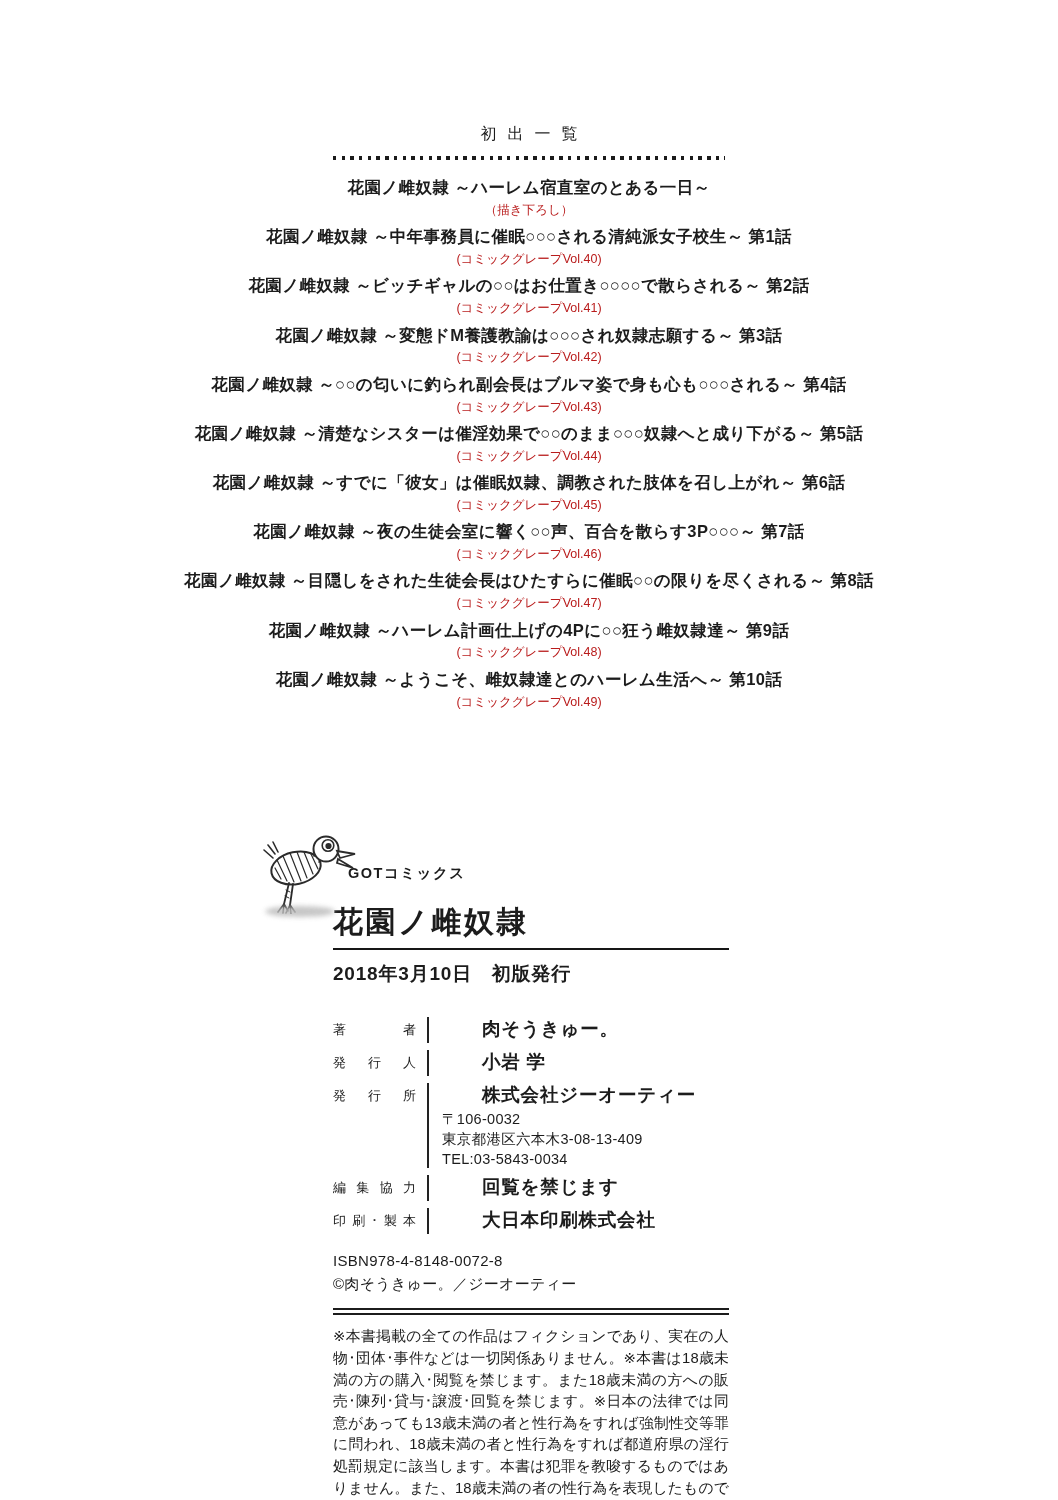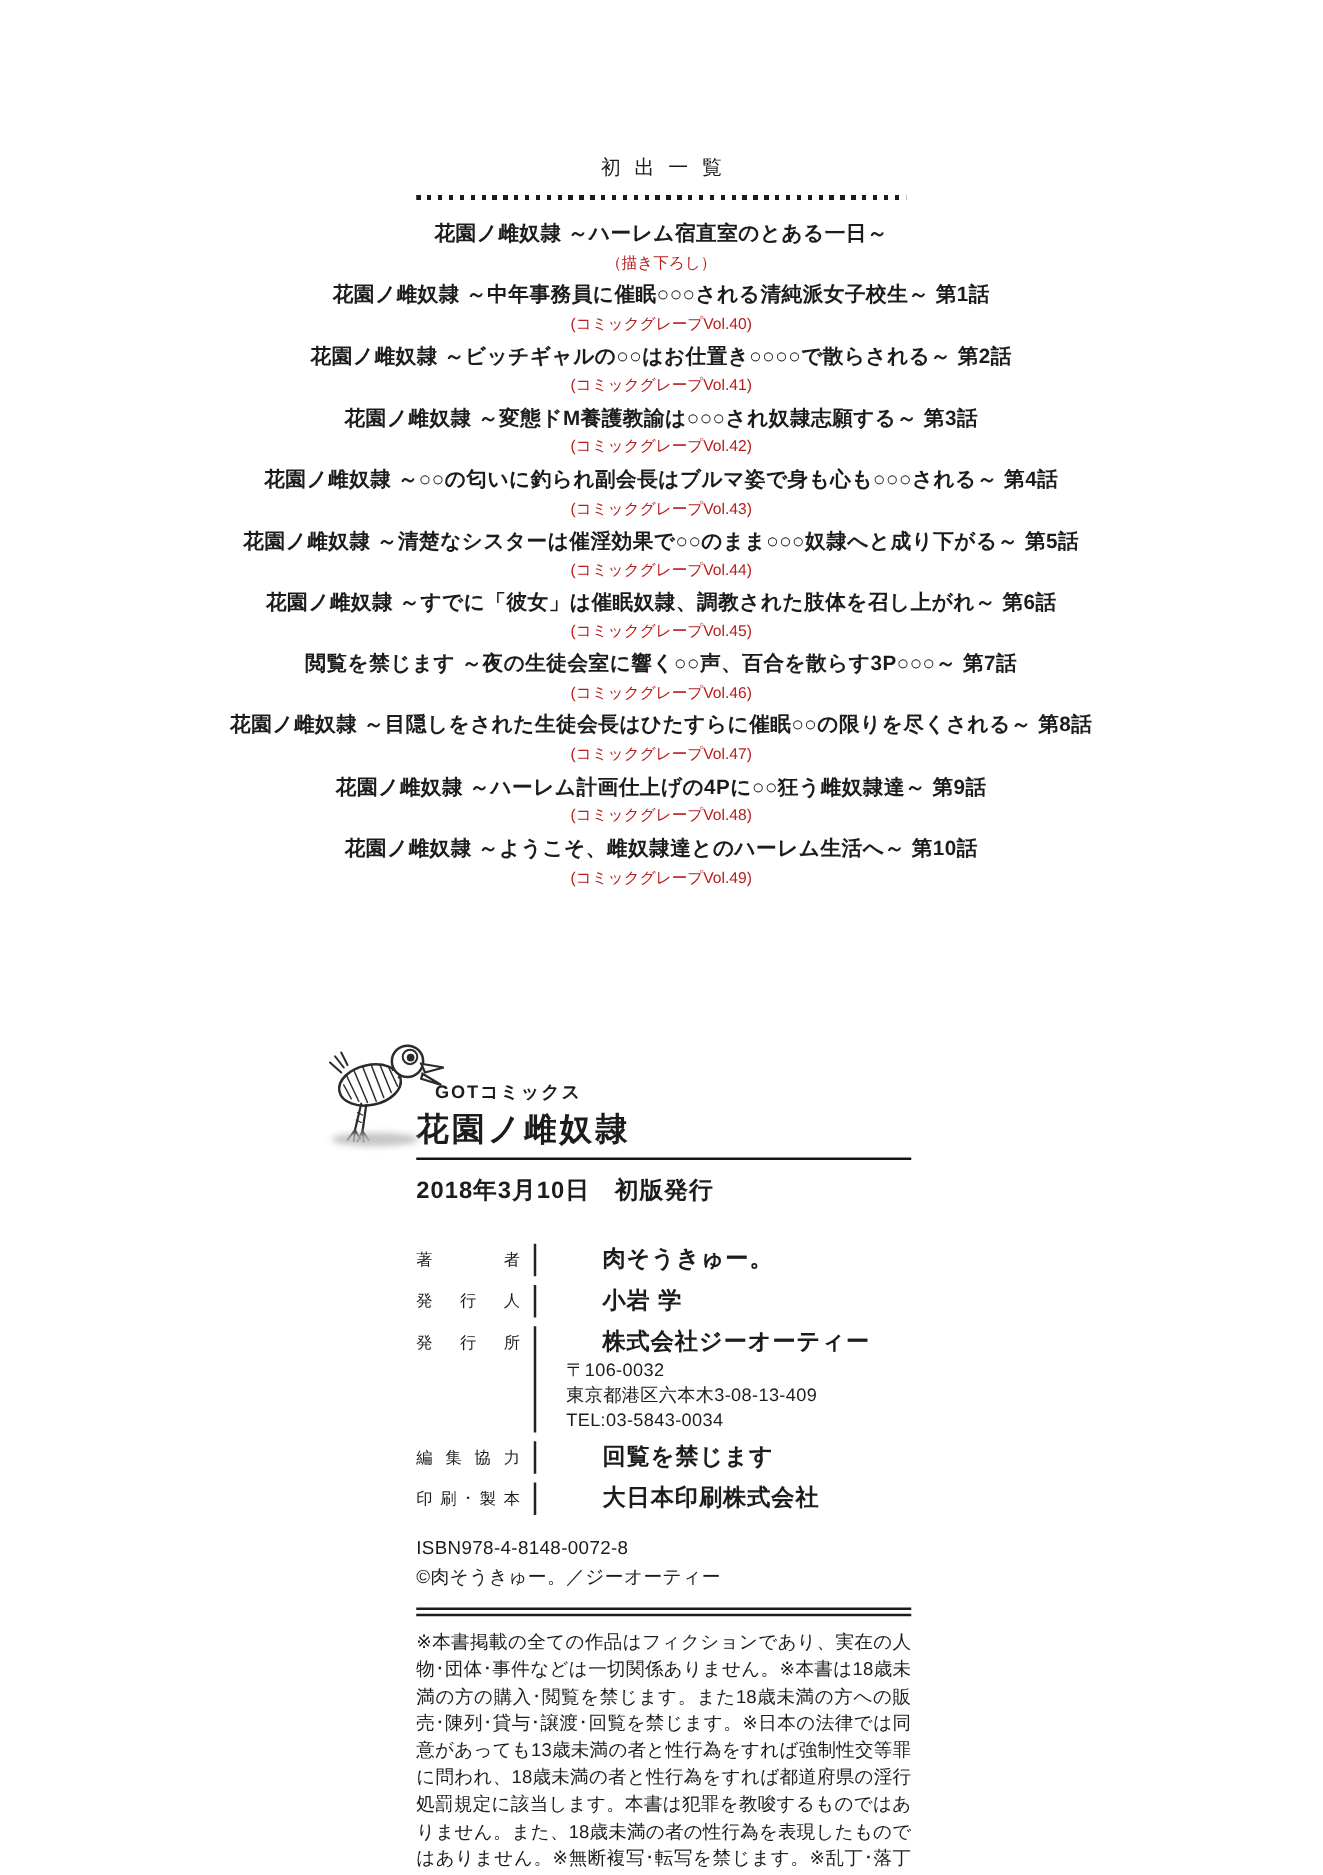--- a/index.html
+++ b/index.html
@@ -15,30 +15,30 @@
     background:repeating-linear-gradient(90deg,#1b1b1b 0 3.4px,transparent 3.4px 8.7px);}
   .entry{margin-bottom:7px;}
   .entry-title{font-size:16.5px;font-weight:bold;letter-spacing:.4px;line-height:1.45;}
   .entry-source{font-size:12.5px;margin-top:2px;line-height:1.3;color:#b91c1c;}
   
   .colophon{position:absolute;left:333px;top:864px;width:396px;}
   .bird-logo{position:absolute;left:-74px;top:-34px;width:100px;height:84px;}
   .bird-shadow{position:absolute;left:-68px;top:42px;width:70px;height:11px;background:#bdbdbd;
     border-radius:50%;filter:blur(2.5px);opacity:.85;}
   .imprint{margin-left:15px;font-size:14.5px;font-weight:bold;letter-spacing:1.5px;}
-  .book-title{font-size:26px;font-weight:bold;letter-spacing:2.5px;margin-top:3px;}
+  .book-title{font-size:30px;font-weight:bold;letter-spacing:2.5px;margin-top:19px;}
   .title-rule{border:none;border-top:2.5px solid #161616;margin:5px 0 0 0;}
   .edition{margin-top:11px;font-size:19px;font-weight:600;letter-spacing:.8px;}
   .credits{margin-top:30px;}
   .credit-row{display:flex;margin-bottom:7px;}
   .credit-label{width:84px;flex:0 0 84px;font-size:13px;padding:4px 0 0 0;
     text-align:justify;text-align-last:justify;letter-spacing:1px;}
   .credit-value{border-left:2px solid #222;margin-left:10px;padding-left:13px;min-height:26px;}
   .credit-main{font-size:18.5px;font-weight:600;letter-spacing:.8px;line-height:1.35;margin-left:40px;}
-  .credit-sub{font-size:14.5px;margin-left:11px;margin-top:2px;letter-spacing:.3px;line-height:1.25;}
+  .credit-sub{font-size:14.5px;margin-left:0;margin-top:2px;letter-spacing:.3px;line-height:1.25;}
   .isbn-block{margin-top:16px;font-size:15px;line-height:1.5;letter-spacing:.3px;}
   .double-rule{margin-top:13px;height:3px;border-top:2px solid #1c1c1c;border-bottom:2.5px solid #1c1c1c;}
   .legal{margin:11px 0 0 0;font-size:14.8px;line-height:1.46;text-align:justify;letter-spacing:.1px;}
 </style>
 </head>
 <body>
 
 <section class="reprint">
   <h1 class="reprint-heading">初出一覧</h1>
   <div class="dotted-rule"></div>
@@ -65,21 +65,21 @@
       </div>
       <div class="entry">
         <div class="entry-title">花園ノ雌奴隷 ～清楚なシスターは催淫効果で○○のまま○○○奴隷へと成り下がる～ 第5話</div>
         <div class="entry-source">(コミックグレープVol.44)</div>
       </div>
       <div class="entry">
         <div class="entry-title">花園ノ雌奴隷 ～すでに「彼女」は催眠奴隷、調教された肢体を召し上がれ～ 第6話</div>
         <div class="entry-source">(コミックグレープVol.45)</div>
       </div>
       <div class="entry">
-        <div class="entry-title">閲覧を禁じます ～夜の生徒会室に響く○○声、百合を散らす3P○○○～ 第7話</div>
+        <div class="entry-title">花園ノ雌奴隷 ～夜の生徒会室に響く○○声、百合を散らす3P○○○～ 第7話</div>
         <div class="entry-source">(コミックグレープVol.46)</div>
       </div>
       <div class="entry">
         <div class="entry-title">花園ノ雌奴隷 ～目隠しをされた生徒会長はひたすらに催眠○○の限りを尽くされる～ 第8話</div>
         <div class="entry-source">(コミックグレープVol.47)</div>
       </div>
       <div class="entry">
         <div class="entry-title">花園ノ雌奴隷 ～ハーレム計画仕上げの4Pに○○狂う雌奴隷達～ 第9話</div>
         <div class="entry-source">(コミックグレープVol.48)</div>
       </div>

